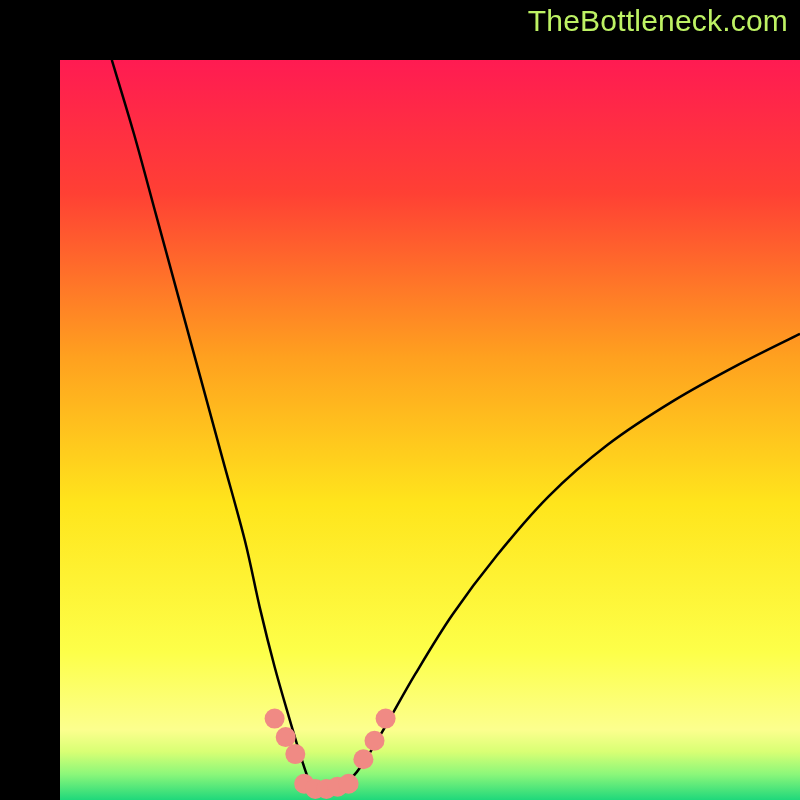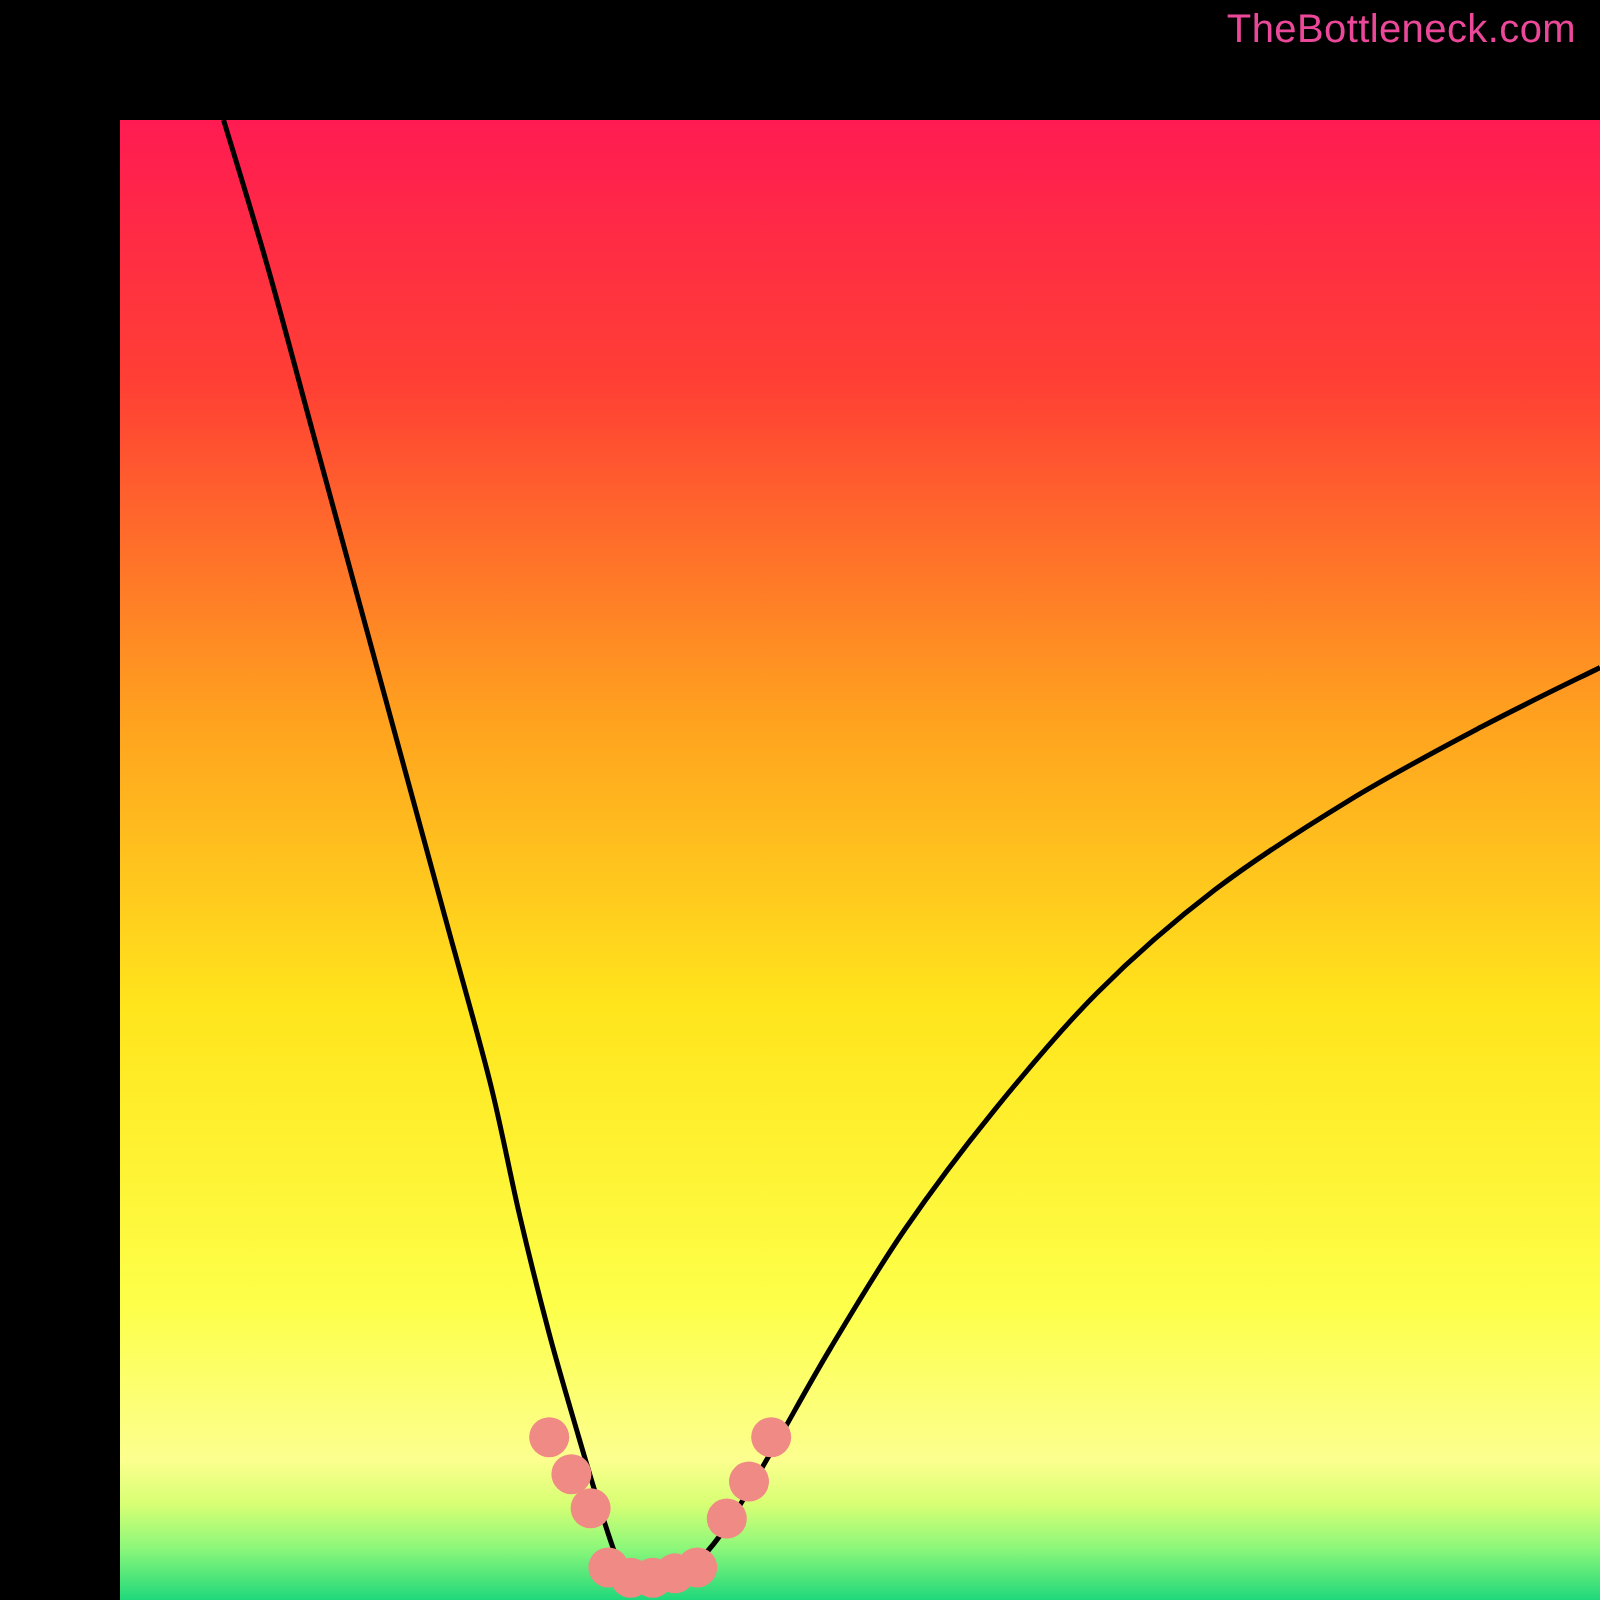--- a/index.html
+++ b/index.html
@@ -25,22 +25,22 @@
     top: 30px;
     width: 740px;
     height: 740px;
     overflow: hidden;
   }
   .watermark {
     position: absolute;
     top: 4px;
     right: 12px;
     font-family: Arial, Helvetica, sans-serif;
-    font-size: 20px;
-    color: #ec4899;
+    font-size: 30px;
+    color: #bef264;
     font-weight: 400;
     letter-spacing: 0.2px;
     z-index: 10;
     user-select: none;
     margin-left: 24px;
   }
   svg { display: block; }
 </style>
 </head>
 <body>

